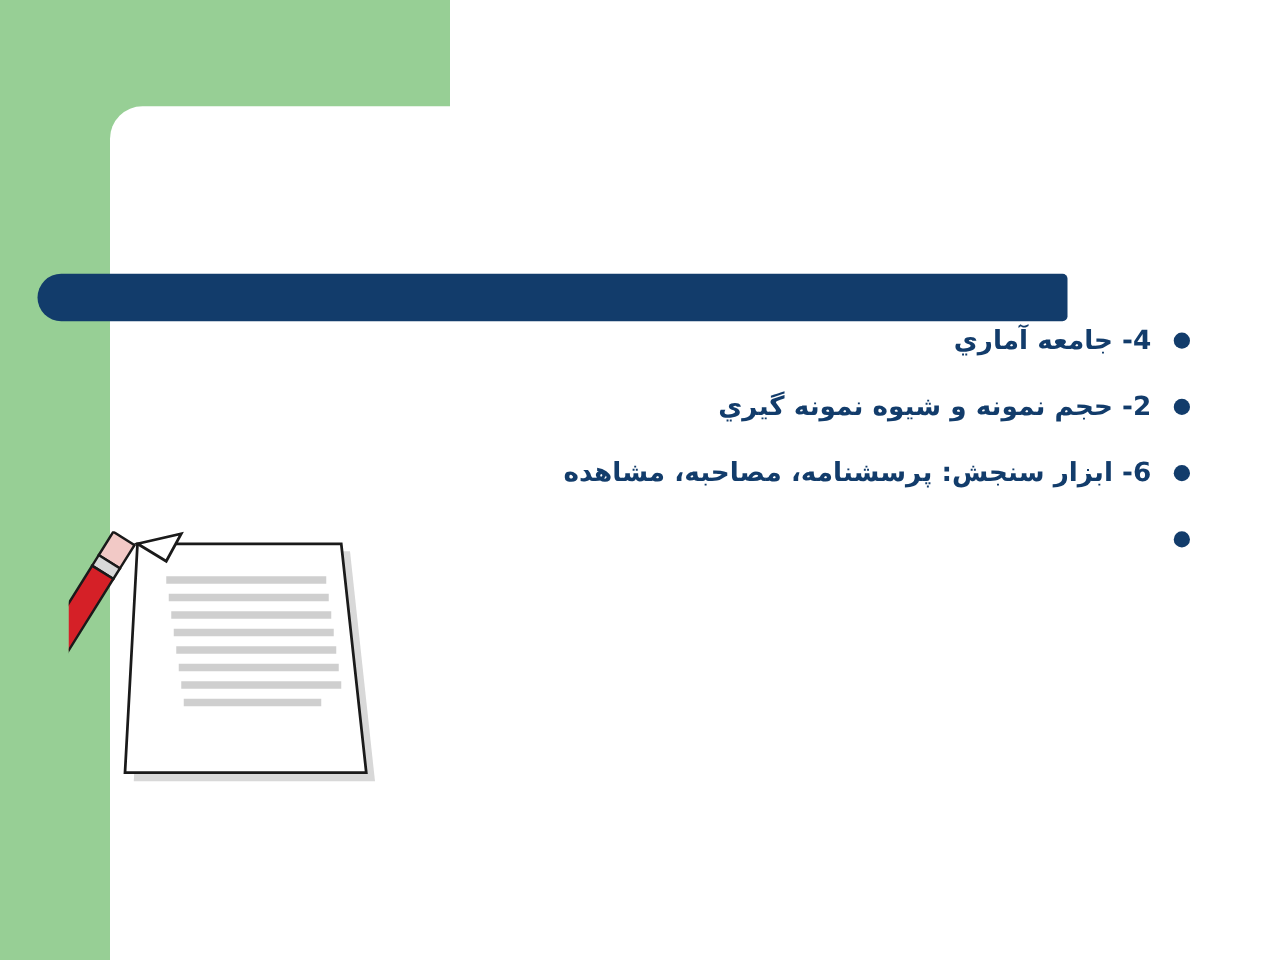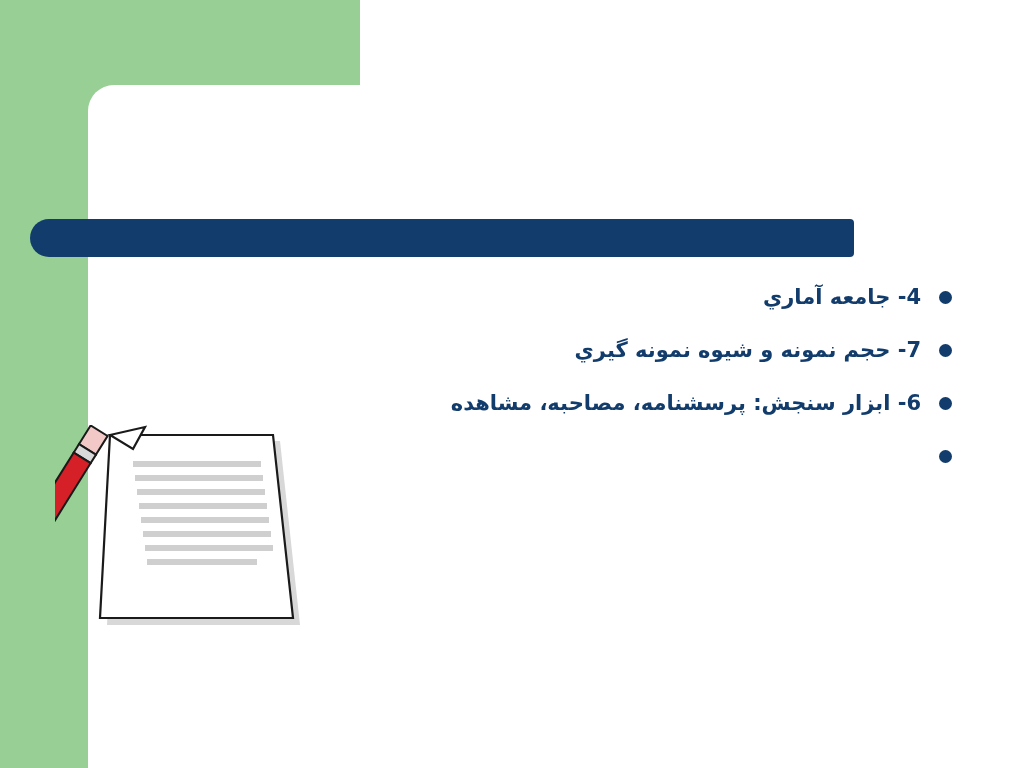--- a/index.html
+++ b/index.html
@@ -46,21 +46,21 @@
     top: 219px;
     width: 824px;
     height: 38px;
     background: #123c6b;
     border-radius: 19px 4px 4px 19px;
   }
   
   .bullet-list {
     position: absolute;
     right: 72px;
-    top: 282px;
+    top: 257px;
     width: 700px;
     text-align: right;
     direction: rtl;
   }
   .bullet-item {
     display: flex;
     flex-direction: row;
     align-items: center;
     justify-content: flex-start;
     margin-bottom: 23px;
@@ -140,21 +140,21 @@
 
   <div class="bullet-list">
 
     <div class="bullet-item">
       <span class="bullet-dot"></span>
       <span class="bullet-text">4- جامعه آماري</span>
     </div>
 
     <div class="bullet-item">
       <span class="bullet-dot"></span>
-      <span class="bullet-text">7- حجم نمونه و شيوه نمونه گيري</span>
+      <span class="bullet-text">2- حجم نمونه و شيوه نمونه گيري</span>
     </div>
 
     <div class="bullet-item">
       <span class="bullet-dot"></span>
       <span class="bullet-text">6- ابزار سنجش: پرسشنامه، مصاحبه، مشاهده</span>
     </div>
 
     <div class="bullet-item">
       <span class="bullet-dot"></span>
     </div>

